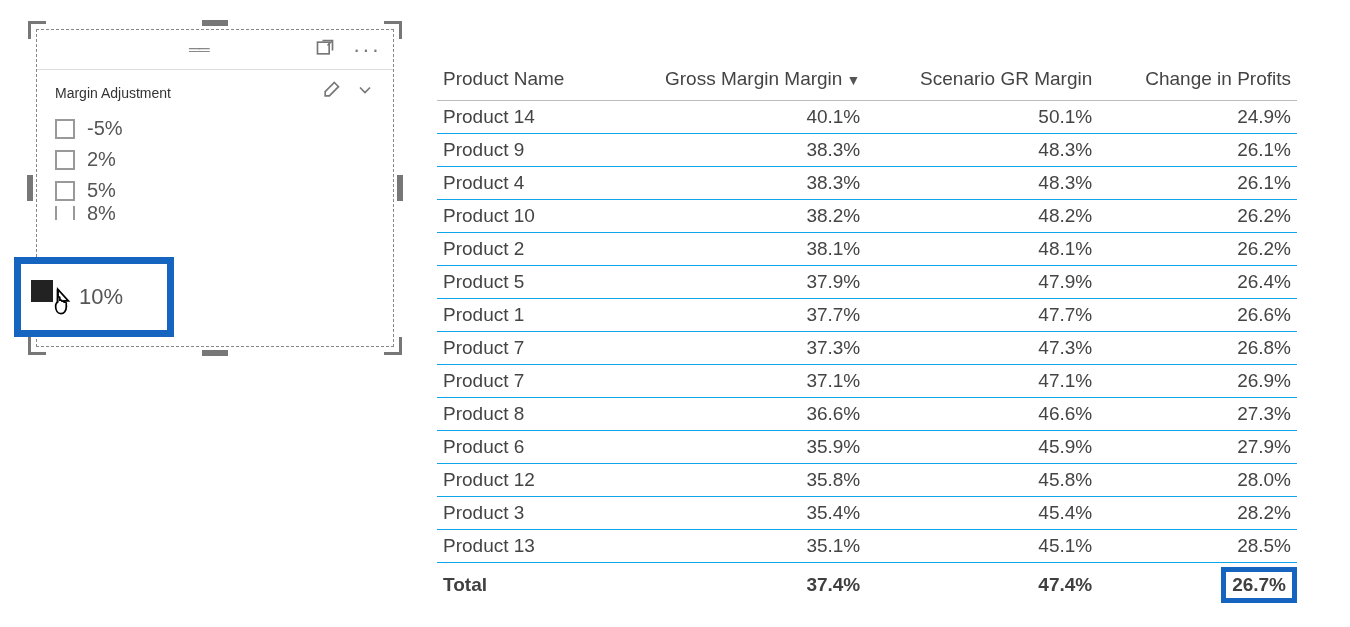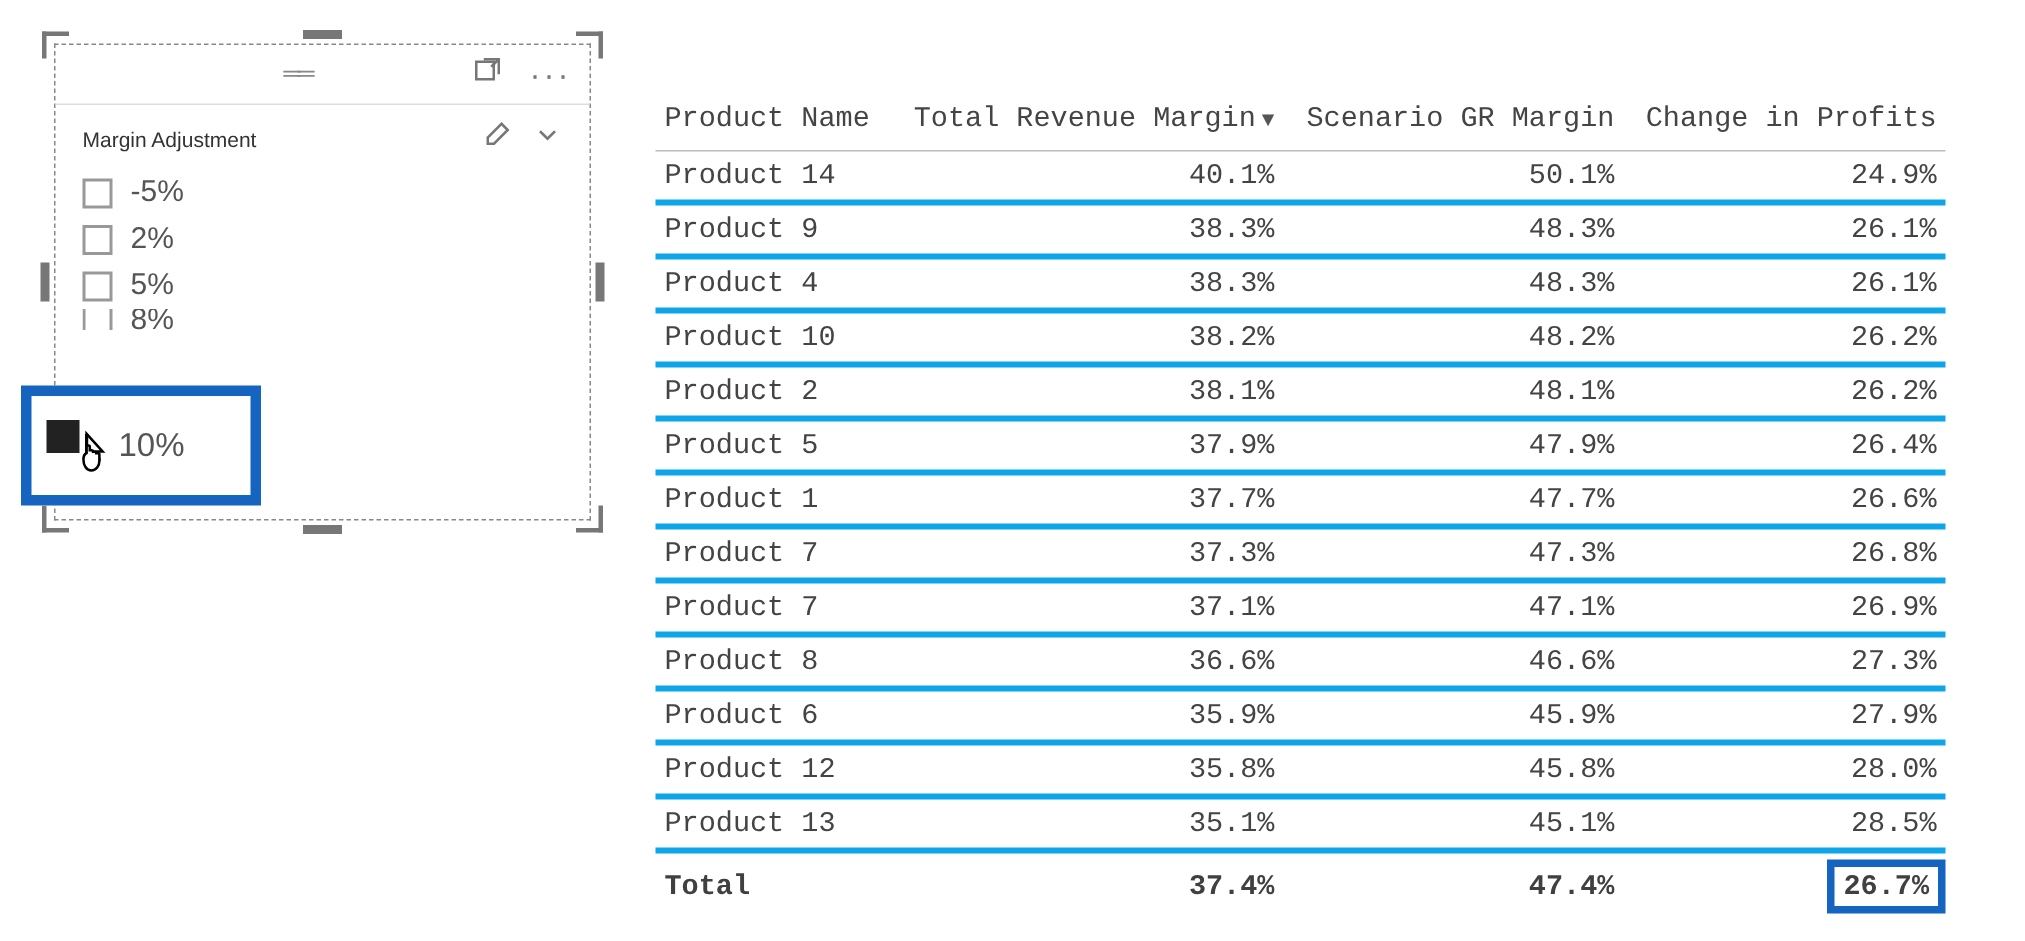--- a/index.html
+++ b/index.html
@@ -106,35 +106,34 @@
   .callout-label { font-size: 22px; color:#555; margin-left: -2px; }
 
   
   .tbl {
     position: absolute;
     left: 437px;
     top: 60px;
     width: 860px;
     font-size: 19px;
     color: #444;
-    font-family: Liberation Mono, monospace;
   }
   .tbl table { border-collapse: collapse; width: 100%; }
   .tbl th {
     text-align: left;
     font-weight: 400;
     color: #444;
     padding: 8px 6px 10px 6px;
     border-bottom: 1px solid #bbb;
     white-space: nowrap;
   }
   .tbl th.num { text-align: right; }
   .tbl td {
     padding: 5px 6px;
-    border-bottom: 4px solid #0ea5e9;
+    border-bottom: 1px solid #0ea5e9;
   }
   .tbl td.num { text-align: right; }
   .tbl tr.total td {
     font-weight: 700;
     color: #404040;
     border-top: 1px solid #f9a8d4;
     border-bottom: none;
     padding-top: 8px;
   }
   .sort-caret { font-size: 14px; color:#555; margin-left:4px; }
@@ -215,21 +214,21 @@
     <path d="M10 20c0-3 2-4 2-4v-4c0-1 2-1 2 0v3c0-1 2-1 2 0v1c0-1 2-1 2 0v1c0-1 2-1 2 0v4c0 3-2 6-5 6s-5-3-5-7z" fill="#fff" stroke="#000" stroke-width="1.6"></path>
   </svg>
   <span class="callout-label">10%</span>
 </div>
 
 <div class="tbl">
   <table>
     <thead>
       <tr>
         <th><span>Product Name</span></th>
-        <th class="num"><span>Total Revenue Margin</span><span class="sort-caret">▼</span></th>
+        <th class="num"><span>Gross Margin Margin</span><span class="sort-caret">▼</span></th>
         <th class="num"><span>Scenario GR Margin</span></th>
         <th class="num"><span>Change in Profits</span></th>
       </tr>
     </thead>
     <tbody id="tbody">
         <tr>
           <td>Product 14</td>
           <td class="num">40.1%</td>
           <td class="num">50.1%</td>
           <td class="num">24.9%</td>
@@ -292,20 +291,26 @@
           <td>Product 6</td>
           <td class="num">35.9%</td>
           <td class="num">45.9%</td>
           <td class="num">27.9%</td>
         </tr>
         <tr>
           <td>Product 12</td>
           <td class="num">35.8%</td>
           <td class="num">45.8%</td>
           <td class="num">28.0%</td>
+        </tr>
+        <tr>
+          <td>Product 3</td>
+          <td class="num">35.4%</td>
+          <td class="num">45.4%</td>
+          <td class="num">28.2%</td>
         </tr>
         <tr>
           <td>Product 13</td>
           <td class="num">35.1%</td>
           <td class="num">45.1%</td>
           <td class="num">28.5%</td>
         </tr>
       </tbody>
     <tbody>
       <tr class="total">

